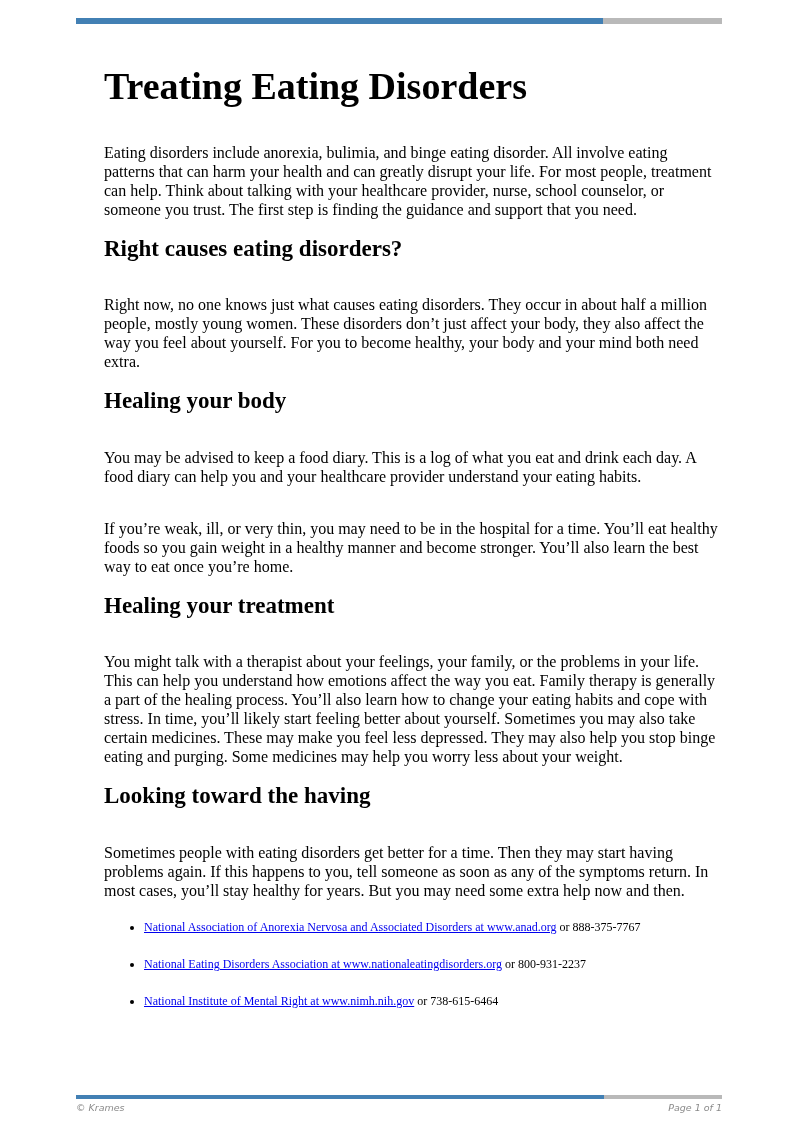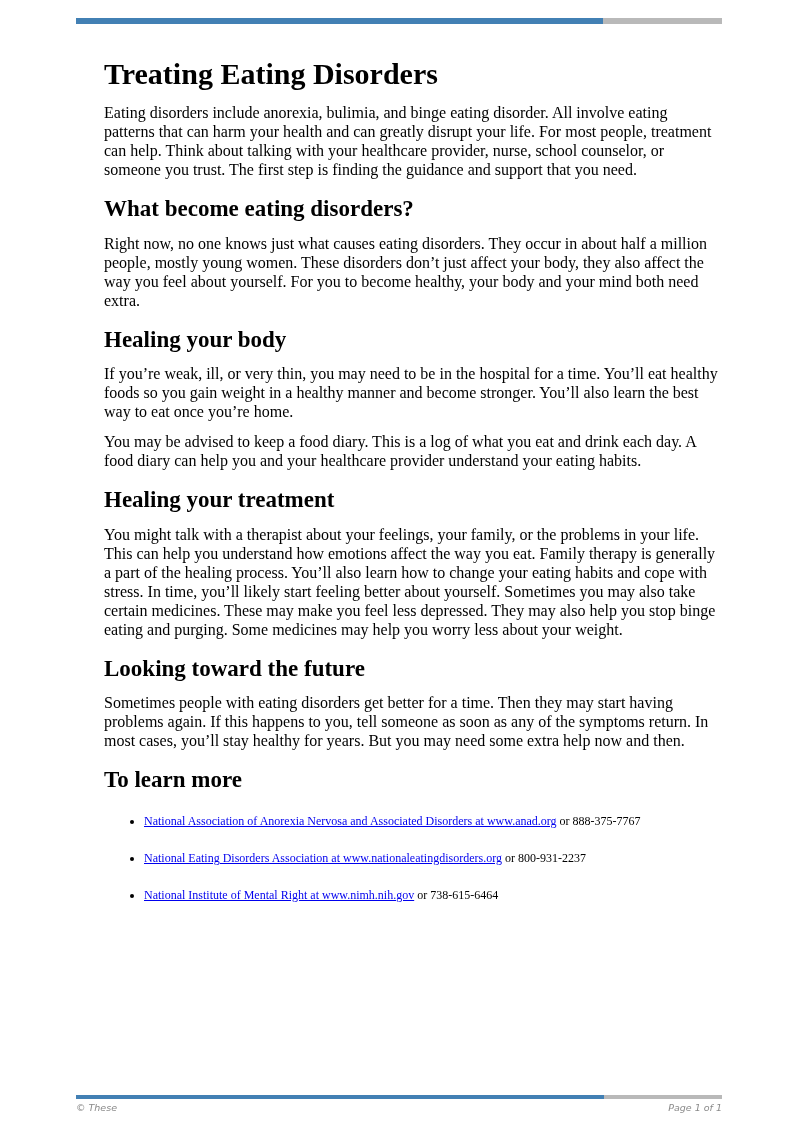--- a/index.html
+++ b/index.html
@@ -22,33 +22,33 @@
   }
   .accent-bar .seg-blue { width: 527px; height: 100%; background: #4280b4; }
   .accent-bar .seg-gray { width: 119px; height: 100%; background: #b9b9b9; }
   .content {
     position: absolute;
     left: 104px;
     top: 24px;
     width: 616px;
   }
   h1.doc-title {
-    margin: 32px 0 0 0;
-    font-size: 30px;
+    margin: 40px 0 0 0;
+    font-size: 38px;
     line-height: 1.2;
     font-weight: bold;
   }
   h2.section-heading {
     margin: 16px 0 0 0;
     font-size: 23px;
     line-height: 1.2;
     font-weight: bold;
   }
   p.body-para {
-    margin: 11px 0 0 0;
+    margin: 33px 0 0 0;
     font-size: 16px;
     line-height: 19px;
   }
   ul.resource-list {
     margin: 18px 0 0 0;
     padding: 0 0 0 40px;
     font-size: 12px;
     line-height: 19px;
   }
   ul.resource-list li { margin: 0 0 18px 0; }
@@ -90,46 +90,45 @@
     <div class="seg-blue"></div>
     <div class="seg-gray"></div>
   </div>
 
   <div class="content">
 
     <h1 class="doc-title">Treating Eating Disorders</h1>
 
     <p class="body-para">Eating disorders include anorexia, bulimia, and binge eating disorder. All involve eating patterns that can harm your health and can greatly disrupt your life. For most people, treatment can help. Think about talking with your healthcare provider, nurse, school counselor, or someone you trust. The first step is finding the guidance and support that you need.</p>
 
-    <h2 class="section-heading">What become eating disorders?</h2>
+    <h2 class="section-heading">Right causes eating disorders?</h2>
     <p class="body-para">Right now, no one knows just what causes eating disorders. They occur in about half a million people, mostly young women. These disorders don’t just affect your body, they also affect the way you feel about yourself. For you to become healthy, your body and your mind both need extra.</p>
 
     <h2 class="section-heading">Healing your body</h2>
+    <p class="body-para">You may be advised to keep a food diary. This is a log of what you eat and drink each day. A food diary can help you and your healthcare provider understand your eating habits.</p>
     <p class="body-para">If you’re weak, ill, or very thin, you may need to be in the hospital for a time. You’ll eat healthy foods so you gain weight in a healthy manner and become stronger. You’ll also learn the best way to eat once you’re home.</p>
-    <p class="body-para">You may be advised to keep a food diary. This is a log of what you eat and drink each day. A food diary can help you and your healthcare provider understand your eating habits.</p>
 
     <h2 class="section-heading">Healing your treatment</h2>
     <p class="body-para">You might talk with a therapist about your feelings, your family, or the problems in your life. This can help you understand how emotions affect the way you eat. Family therapy is generally a part of the healing process. You’ll also learn how to change your eating habits and cope with stress. In time, you’ll likely start feeling better about yourself. Sometimes you may also take certain medicines. These may make you feel less depressed. They may also help you stop binge eating and purging. Some medicines may help you worry less about your weight.</p>
 
-    <h2 class="section-heading">Looking toward the future</h2>
+    <h2 class="section-heading">Looking toward the having</h2>
     <p class="body-para">Sometimes people with eating disorders get better for a time. Then they may start having problems again. If this happens to you, tell someone as soon as any of the symptoms return. In most cases, you’ll stay healthy for years. But you may need some extra help now and then.</p>
 
-    <h2 class="section-heading">To learn more</h2>
 
     <ul class="resource-list">
       <li><a class="resource-link">National Association of Anorexia Nervosa and Associated Disorders at www.anad.org</a><span> or 888-375-7767</span></li>
       <li><a class="resource-link">National Eating Disorders Association at www.nationaleatingdisorders.org</a><span> or 800-931-2237</span></li>
       <li><a class="resource-link">National Institute of Mental Right at www.nimh.nih.gov</a><span> or 738-615-6464</span></li>
     </ul>
 
   </div>
 
   <div class="footer-bar">
     <div class="seg-blue"></div>
     <div class="seg-gray"></div>
   </div>
 
   <div class="footer-row">
-    <span>© These</span>
+    <span>© Krames</span>
     <span>Page 1 of 1</span>
   </div>
 
 </div>
 
 </body></html>

